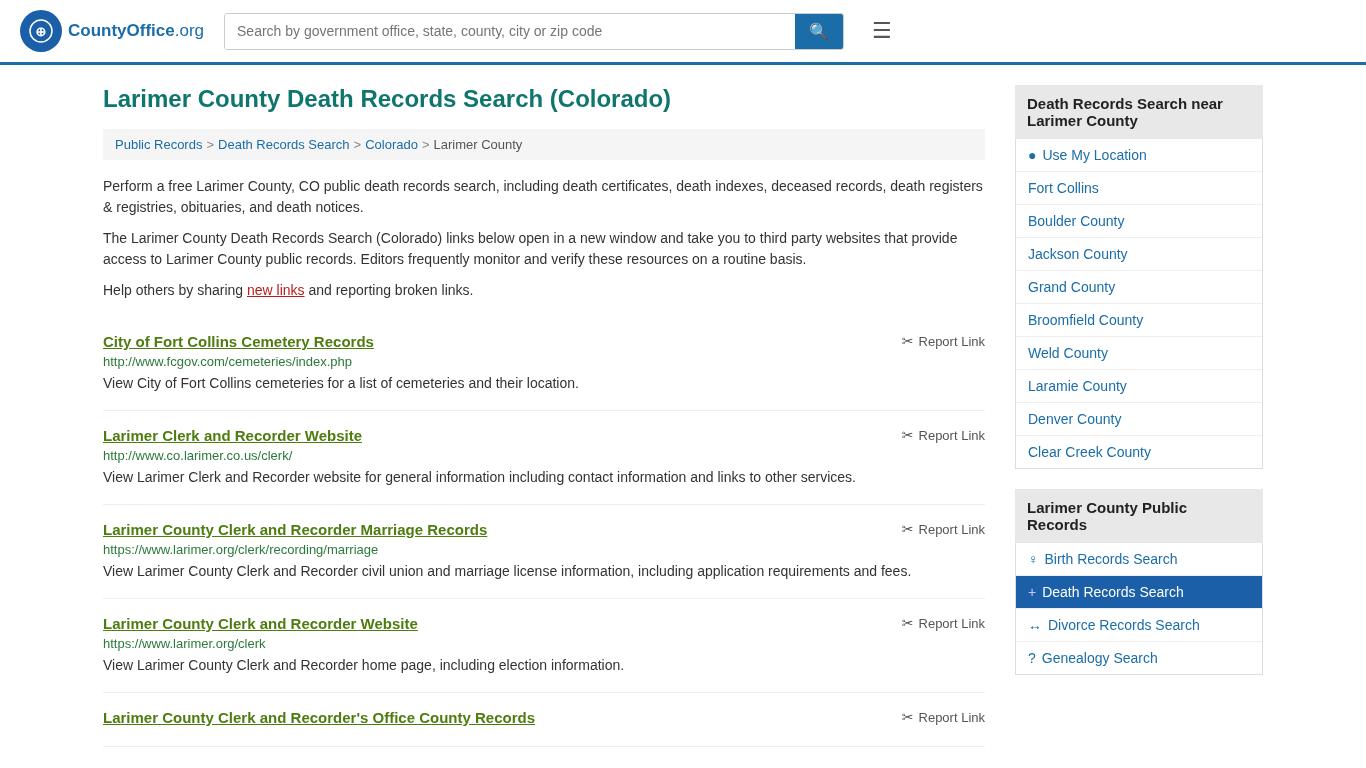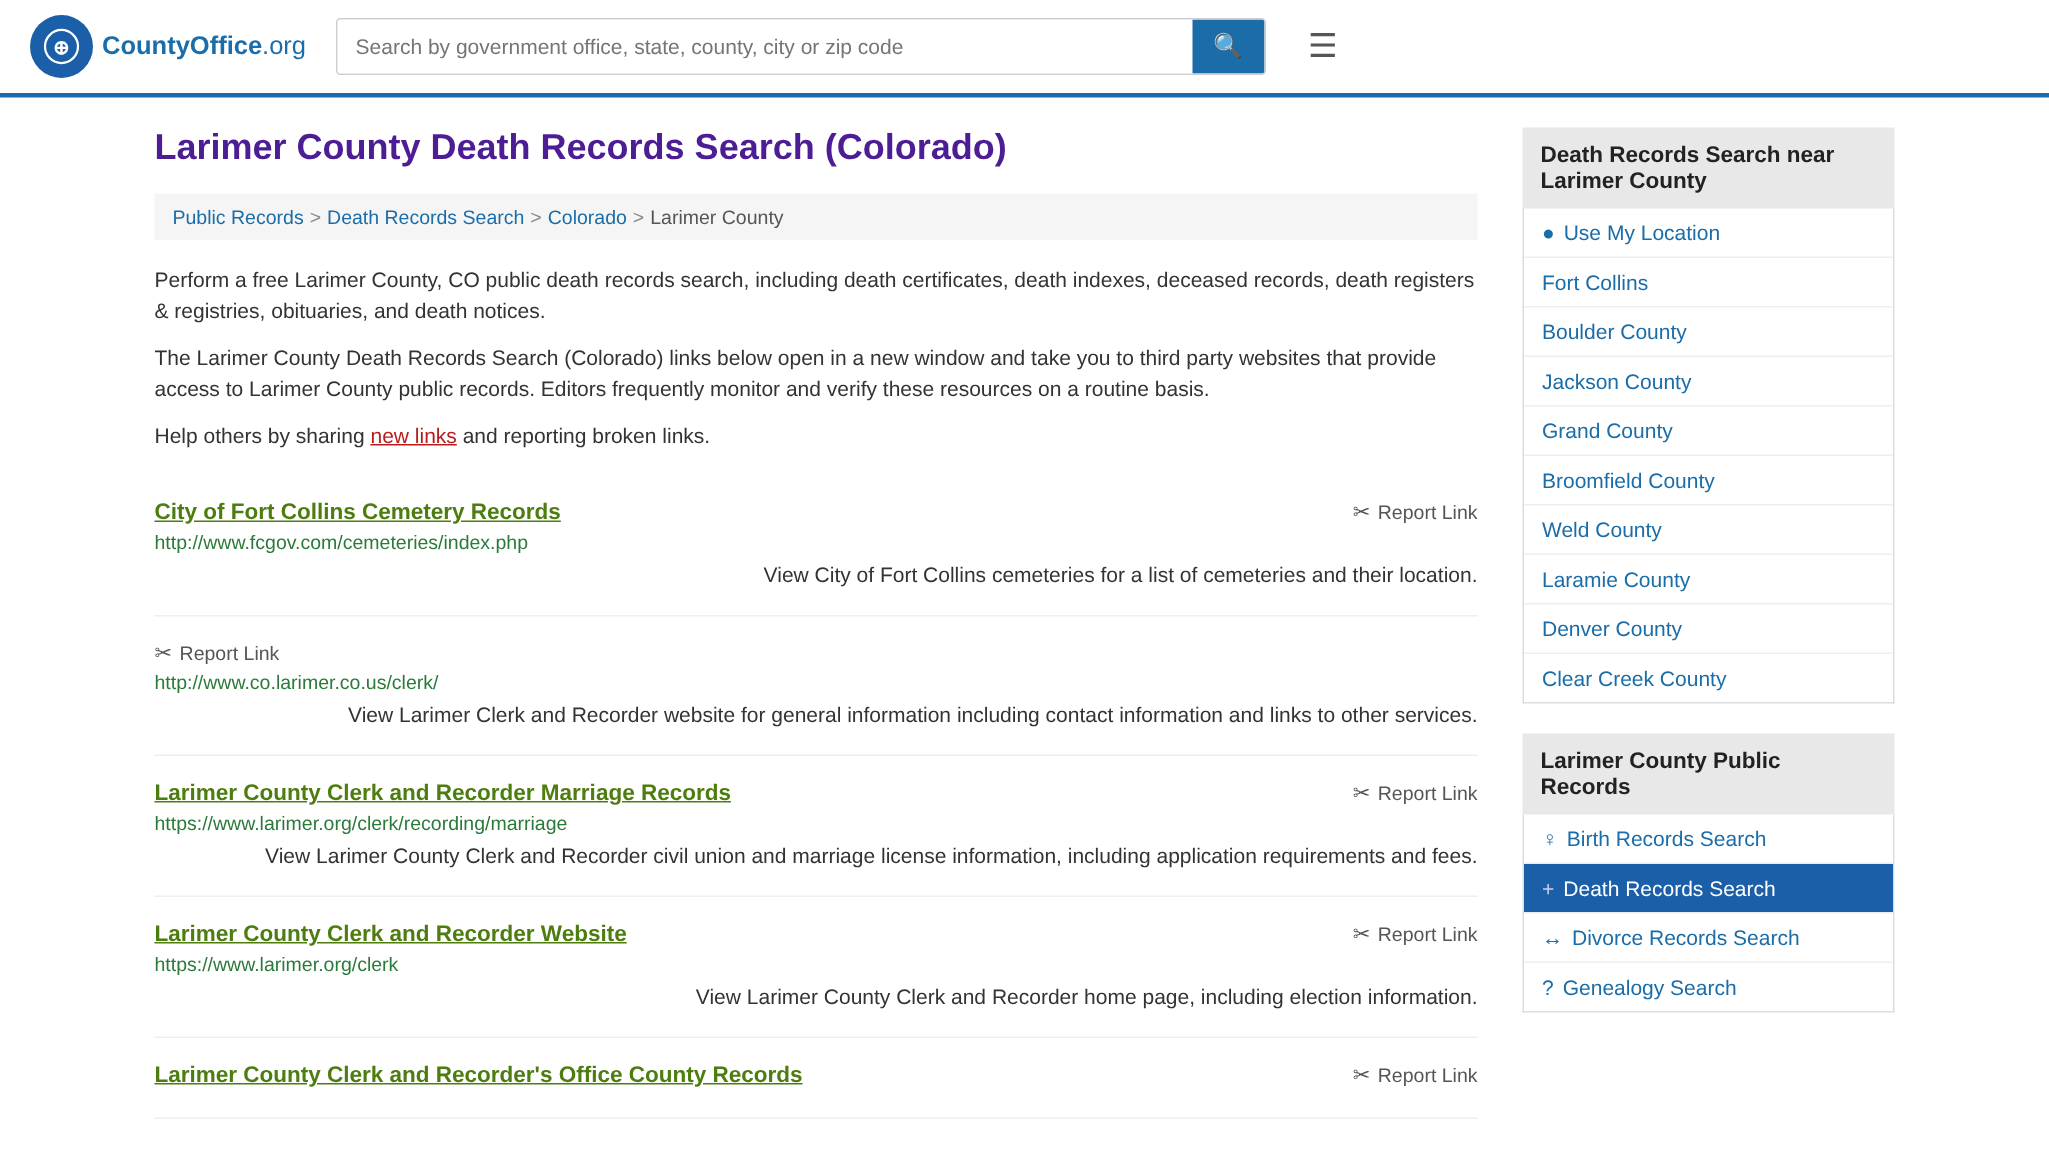--- a/index.html
+++ b/index.html
@@ -84,21 +84,21 @@
     }
     #sidebar {
       width: 248px;
       flex-shrink: 0;
     }
 
     
     #page-title {
       font-size: 24px;
       font-weight: bold;
-      color: #4c1d95;
+      color: #0f766e;
       margin-bottom: 16px;
     }
 
     
     #breadcrumb {
       background: #f5f5f5;
       padding: 8px 12px;
       font-size: 13px;
       color: #555;
       margin-bottom: 16px;
@@ -146,21 +146,20 @@
     .report-link-icon { font-size: 14px; }
     .result-url {
       color: #2a7a3a;
       font-size: 13px;
       margin-bottom: 4px;
     }
     .result-desc {
       font-size: 14px;
       color: #333;
       line-height: 1.5;
-      text-align: right;
     }
 
     
     .sidebar-section {
       margin-bottom: 20px;
     }
     .sidebar-heading {
       background: #e8e8e8;
       padding: 10px 12px;
       font-size: 15px;
@@ -267,20 +266,21 @@
         <div class="report-link">
           <span class="report-link-icon">✂</span>
           <span>Report Link</span>
         </div>
       </div>
       <div class="result-url">http://www.fcgov.com/cemeteries/index.php</div>
       <div class="result-desc">View City of Fort Collins cemeteries for a list of cemeteries and their location.</div>
     </div>
         <div class="result-item">
       <div class="result-header">
+        <a class="result-title" href="#">Larimer Clerk and Recorder Website</a>
         <div class="report-link">
           <span class="report-link-icon">✂</span>
           <span>Report Link</span>
         </div>
       </div>
       <div class="result-url">http://www.co.larimer.co.us/clerk/</div>
       <div class="result-desc">View Larimer Clerk and Recorder website for general information including contact information and links to other services.</div>
     </div>
         <div class="result-item">
       <div class="result-header">

